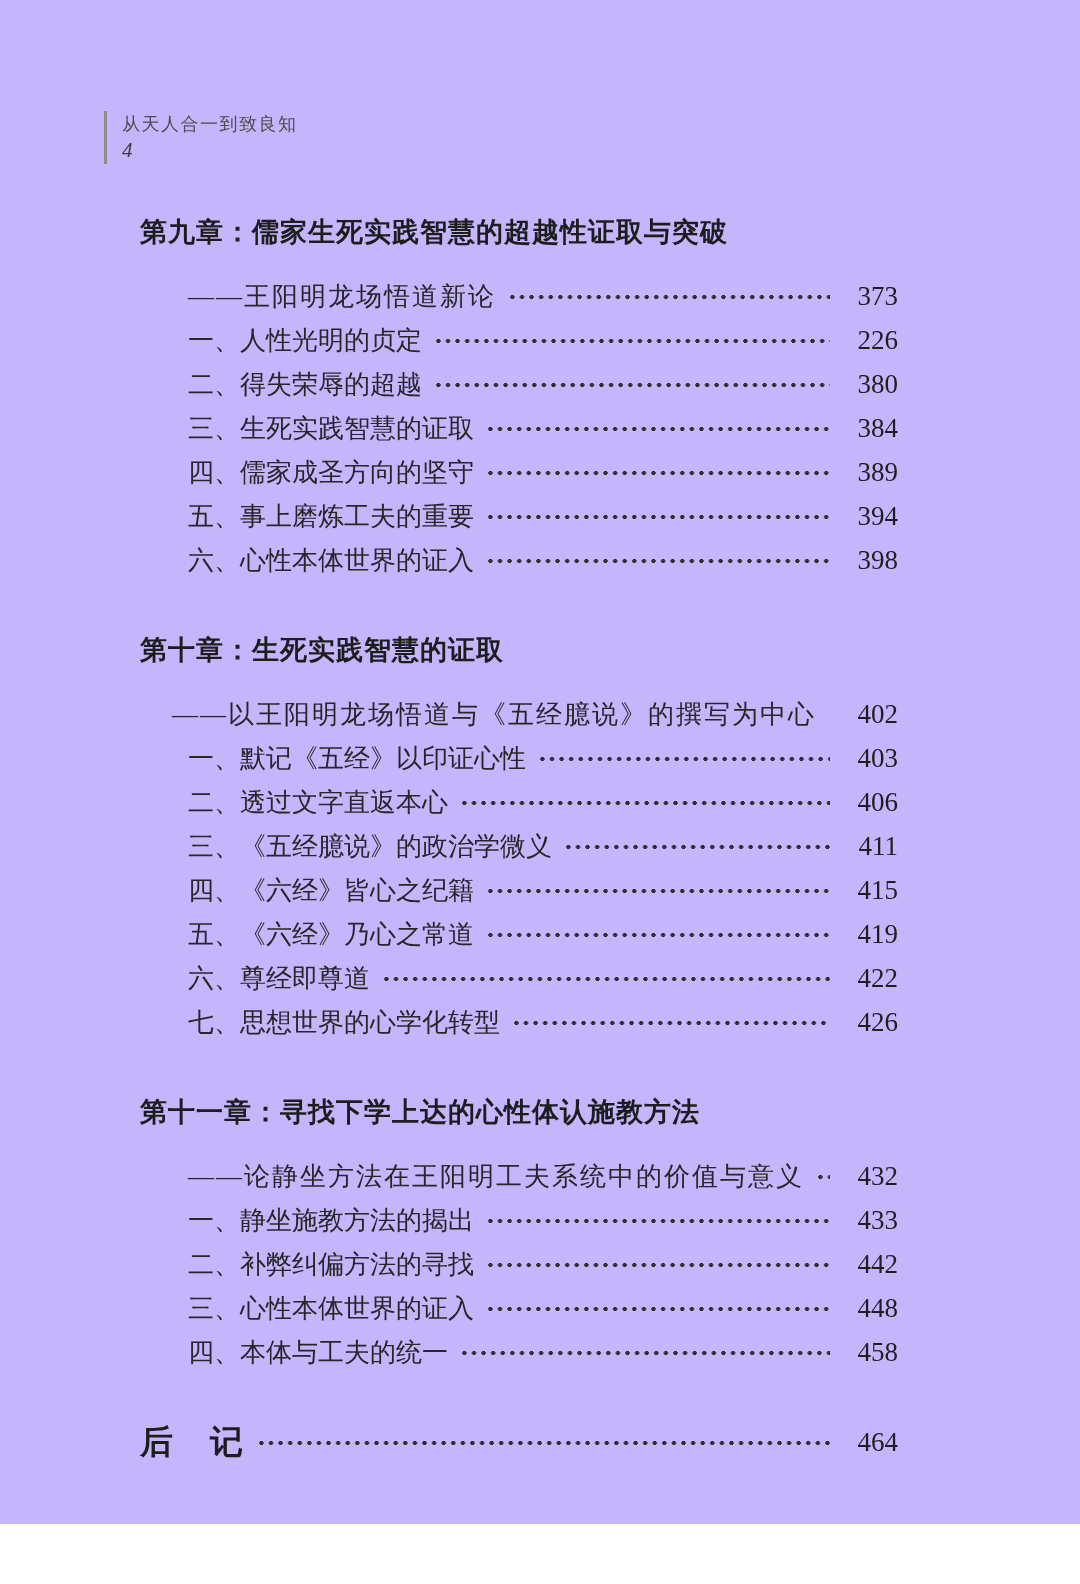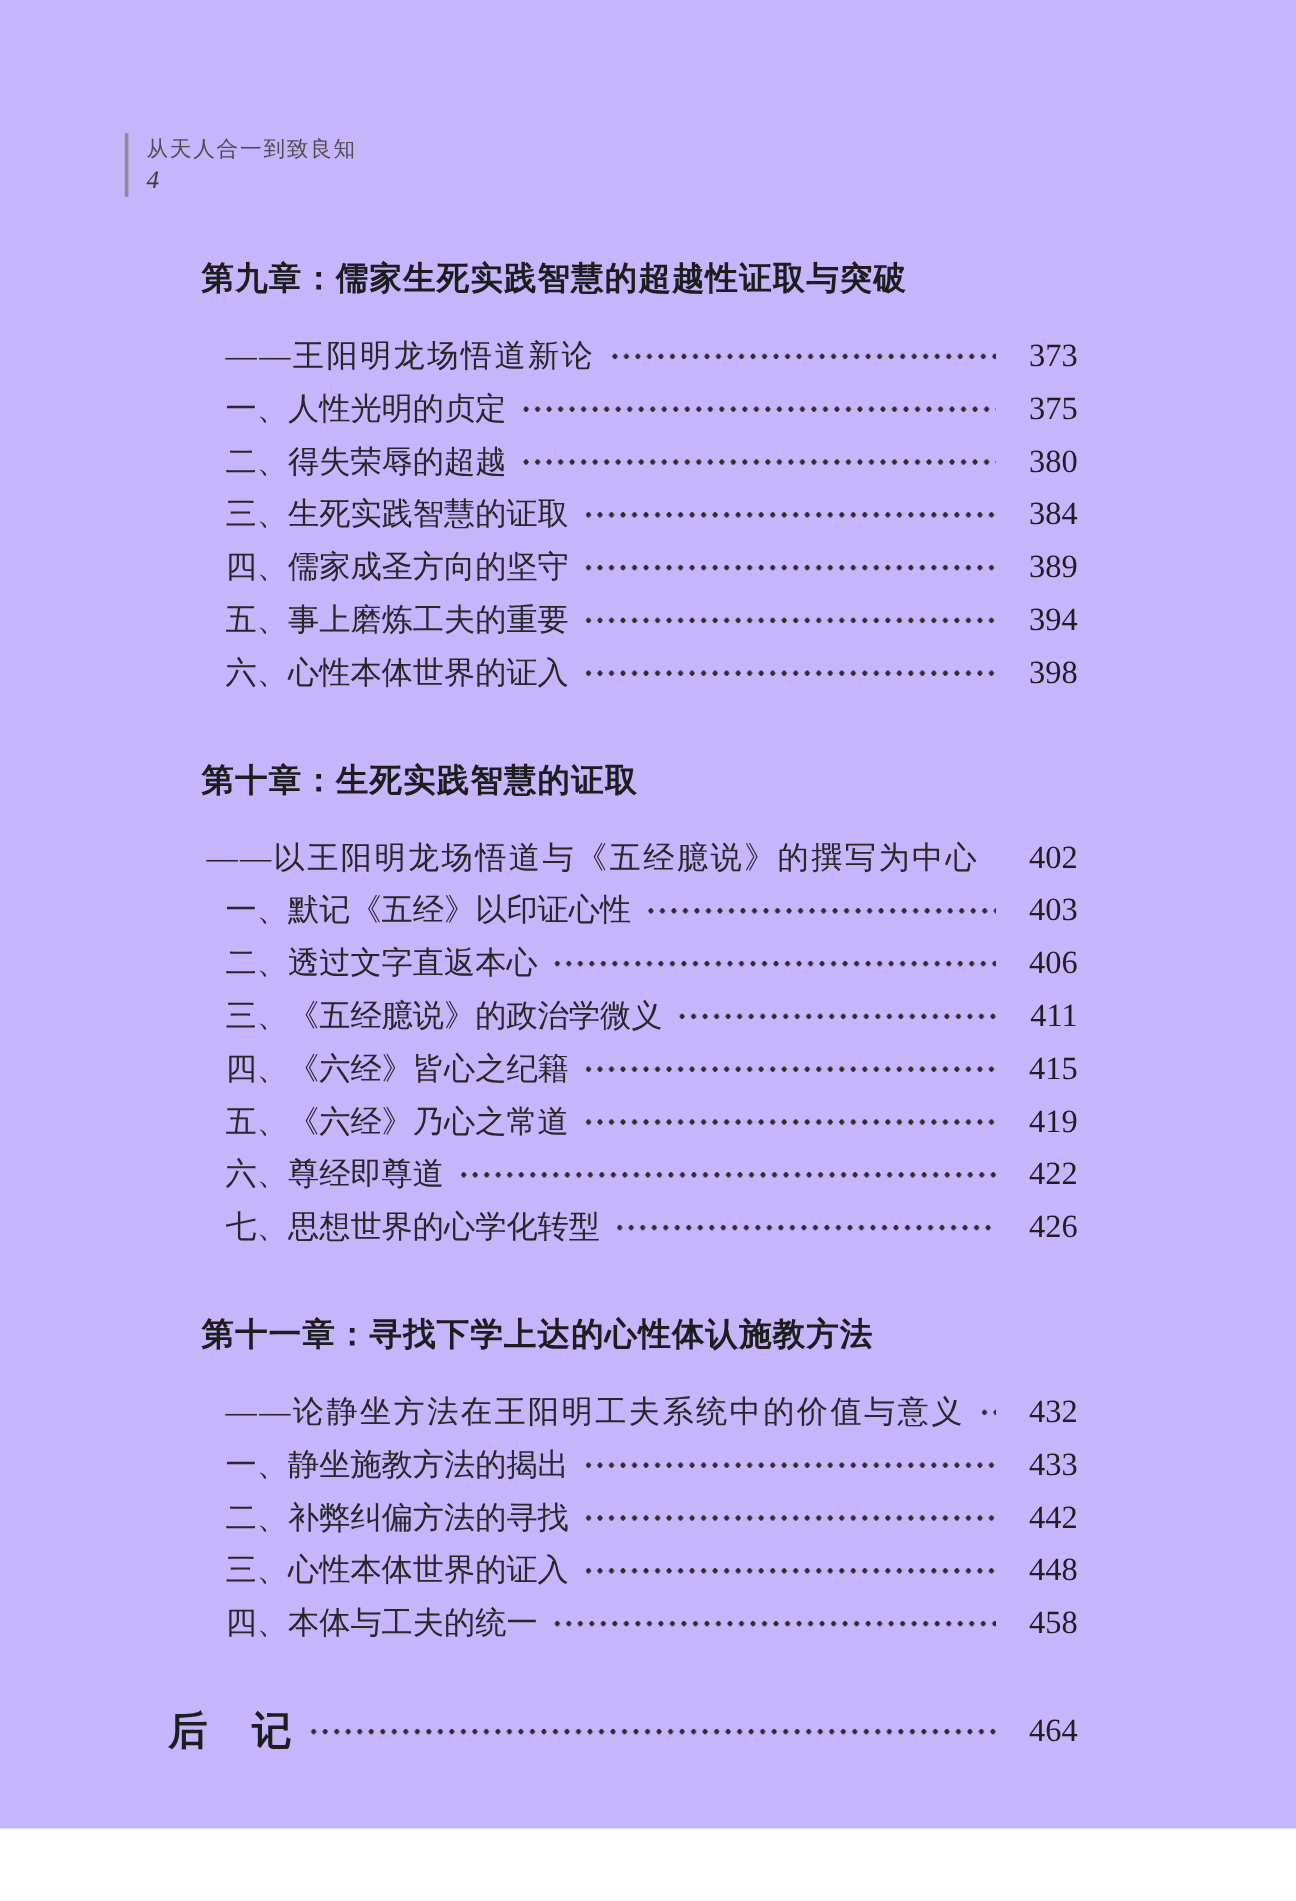--- a/index.html
+++ b/index.html
@@ -51,21 +51,20 @@
   .section-title {
     font-family: Liberation Serif, serif;
     font-weight: bold;
     font-size: 27px;
     color: #1d1d1d;
     height: 44px;
     display: flex;
     align-items: center;
     letter-spacing: 1px;
     white-space: nowrap;
-    margin-left: 28px;
   }
   .section-title + .toc-row { margin-top: 20px; justify-content: flex-end; }
 
   .toc-row {
     display: flex;
     align-items: center;
     height: 44px;
     font-size: 26px;
     padding-left: 48px;
     white-space: nowrap;
@@ -122,21 +121,21 @@
       <section class="toc-section">
         <div class="section-title">第九章：儒家生死实践智慧的超越性证取与突破</div>
         <div class="toc-row dash-row">
           <span class="entry-label">——王阳明龙场悟道新论</span>
           <span class="leader"></span>
           <span class="entry-page">373</span>
         </div>
         <div class="toc-row">
           <span class="entry-label">一、人性光明的贞定</span>
           <span class="leader"></span>
-          <span class="entry-page">375</span>
+          <span class="entry-page">226</span>
         </div>
         <div class="toc-row">
           <span class="entry-label">二、得失荣辱的超越</span>
           <span class="leader"></span>
           <span class="entry-page">380</span>
         </div>
         <div class="toc-row">
           <span class="entry-label">三、生死实践智慧的证取</span>
           <span class="leader"></span>
           <span class="entry-page">384</span>

